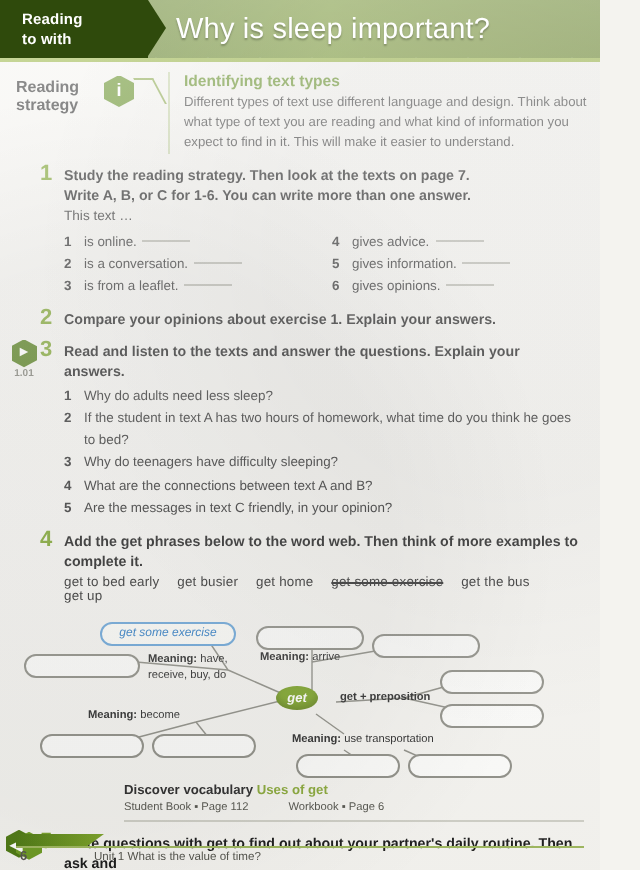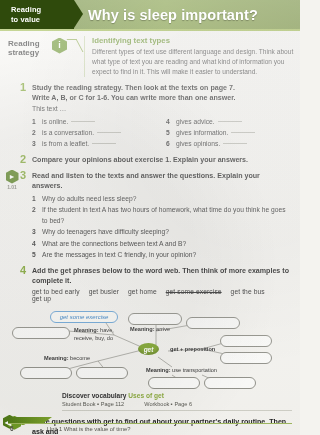--- a/index.html
+++ b/index.html
@@ -41,21 +41,21 @@
     font-size:7.5px;font-weight:bold;line-height:1.22;letter-spacing:.1px;
     z-index:3;
   }
   .hdr-tab:after{
     content:"";position:absolute;right:-9px;top:0;
     border-top:14.5px solid transparent;border-bottom:14.5px solid transparent;
     border-left:9px solid #2f4a0c;
   }
   .hdr-title{
     position:absolute;left:88px;top:0;height:29px;display:flex;align-items:center;
-    color:#fff;font-size:14.5px;font-weight:bold;letter-spacing:.1px;z-index:2;
+    color:#fff;font-size:14.5px;font-weight:normal;letter-spacing:.1px;z-index:2;
     text-shadow:0 1px 1px rgba(0,0,0,.25);
   }
   .hdr-rule{height:1.5px;background:#93b13a;}
 
   
   .strategy{position:relative;margin-top:5px;padding-left:10px;}
   .strat-label{
     position:absolute;left:8px;top:3px;width:44px;
     font-size:8px;font-weight:bold;line-height:1.15;color:#2b2b2b;
   }
@@ -163,21 +163,21 @@
 </style>
 </head>
 <body>
 
 <div class="page">
 
   <div class="header">
     <div class="hex"></div>
     <div class="hdr-tab">
       <div>Reading</div>
-      <div>to value</div>
+      <div>to with</div>
     </div>
     <div class="hdr-title">Why is sleep important?</div>
   </div>
   <div class="hdr-rule"></div>
 
   <div class="strategy">
     <div class="strat-label">
       <div>Reading</div>
       <div>strategy</div>
     </div>

